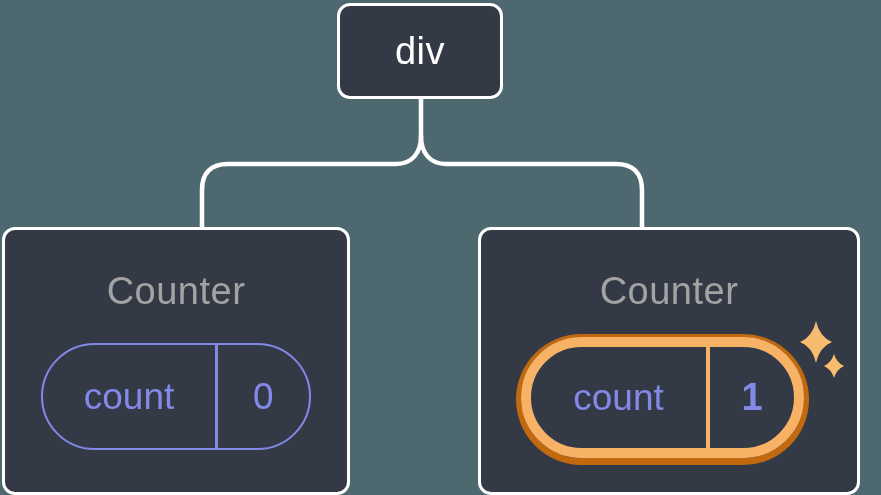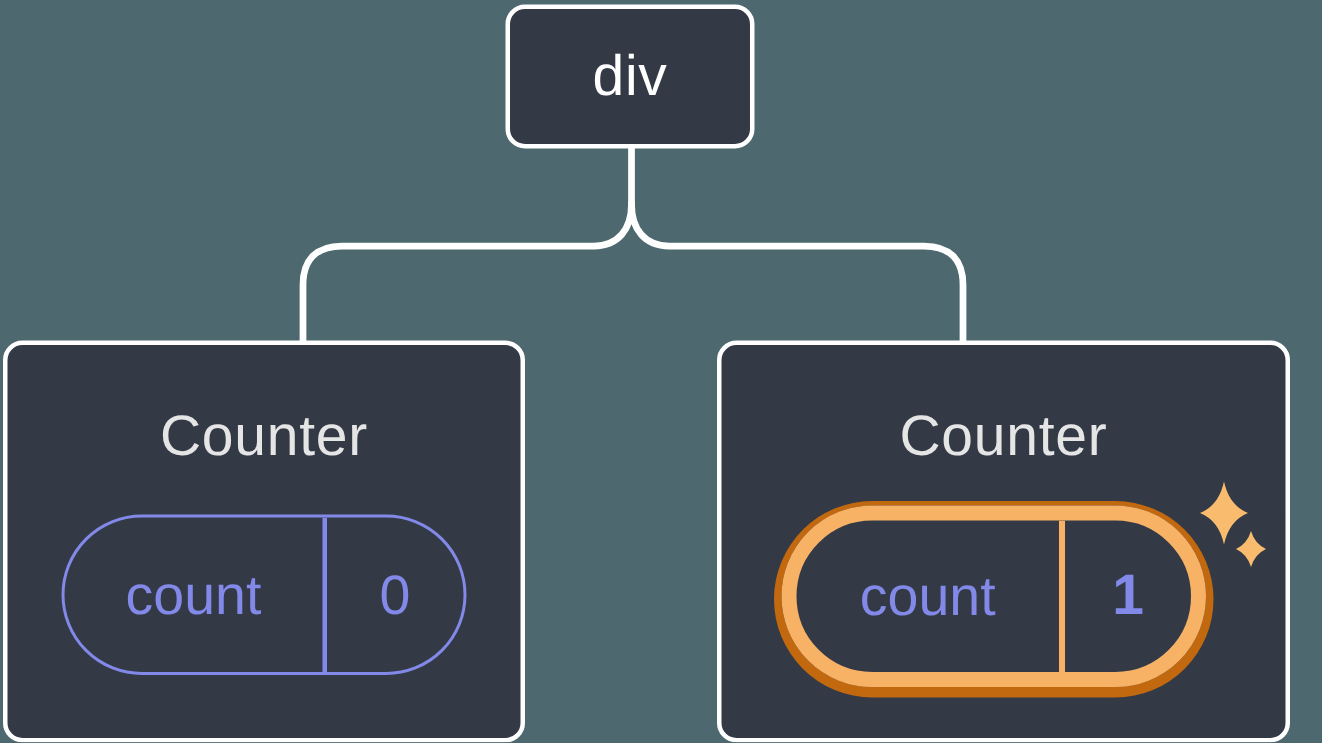--- a/index.html
+++ b/index.html
@@ -43,21 +43,21 @@
     font-weight: 500;
     letter-spacing: 0.5px;
   }
   .card-left  { left: 2px;   top: 227px; width: 348px; height: 268px; }
   .card-right { left: 478px; top: 227px; width: 382px; height: 268px; }
   .card-title {
     position: absolute;
     left: 0; right: 0;
     top: 40px;
     text-align: center;
-    color: #e5e5e5;
+    color: #a3a3a3;
     font-size: 38px;
     font-weight: 500;
     letter-spacing: 0.5px;
   }
   
   .pill-plain {
     position: absolute;
     left: 36px; top: 113px;
     width: 270px; height: 107px;
     box-sizing: border-box;

